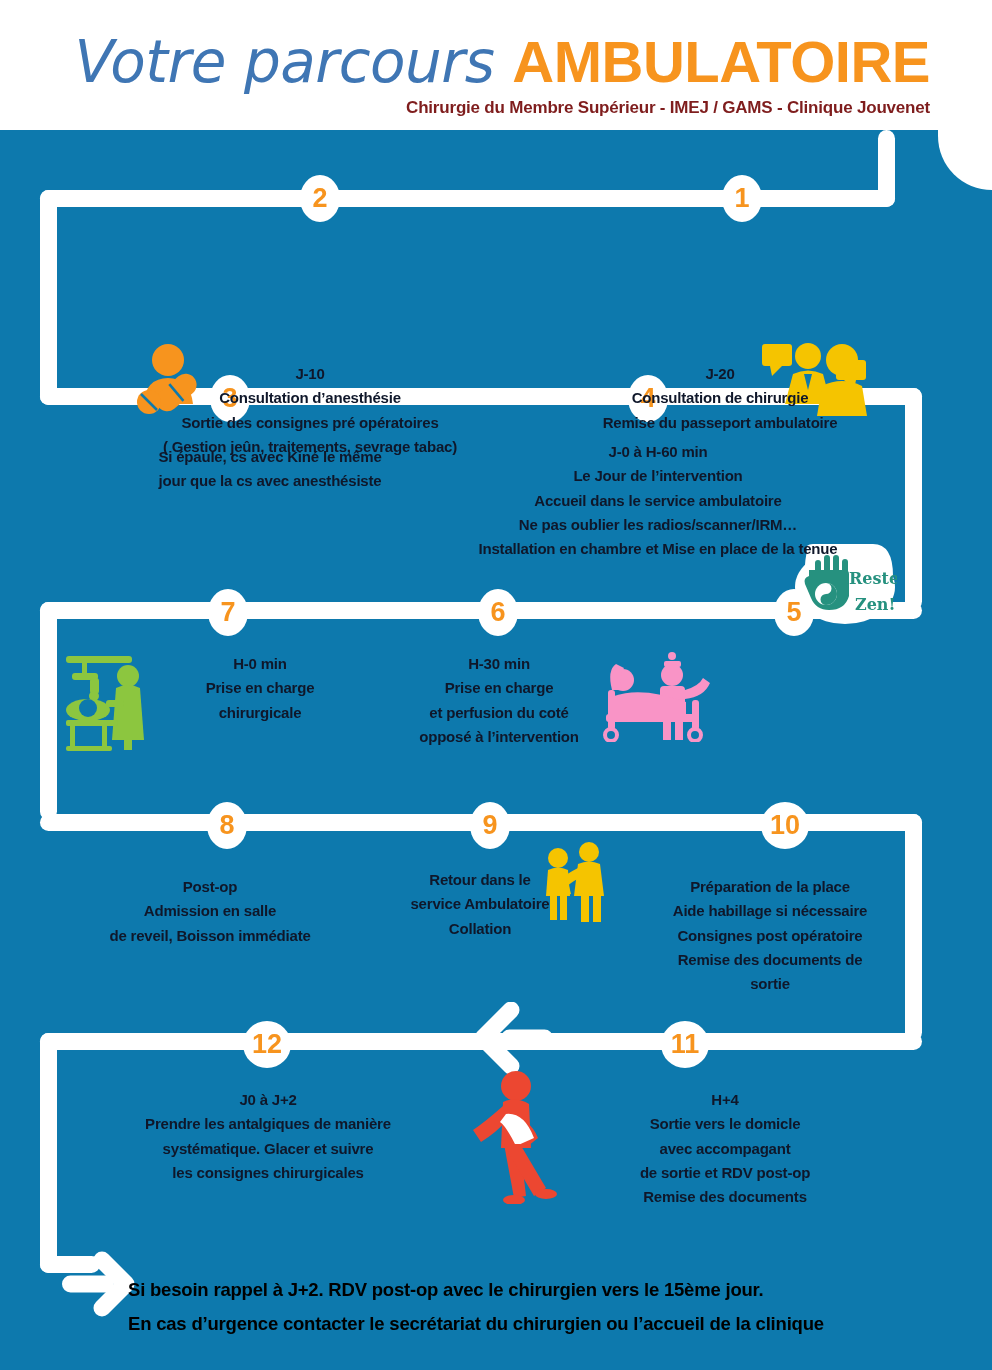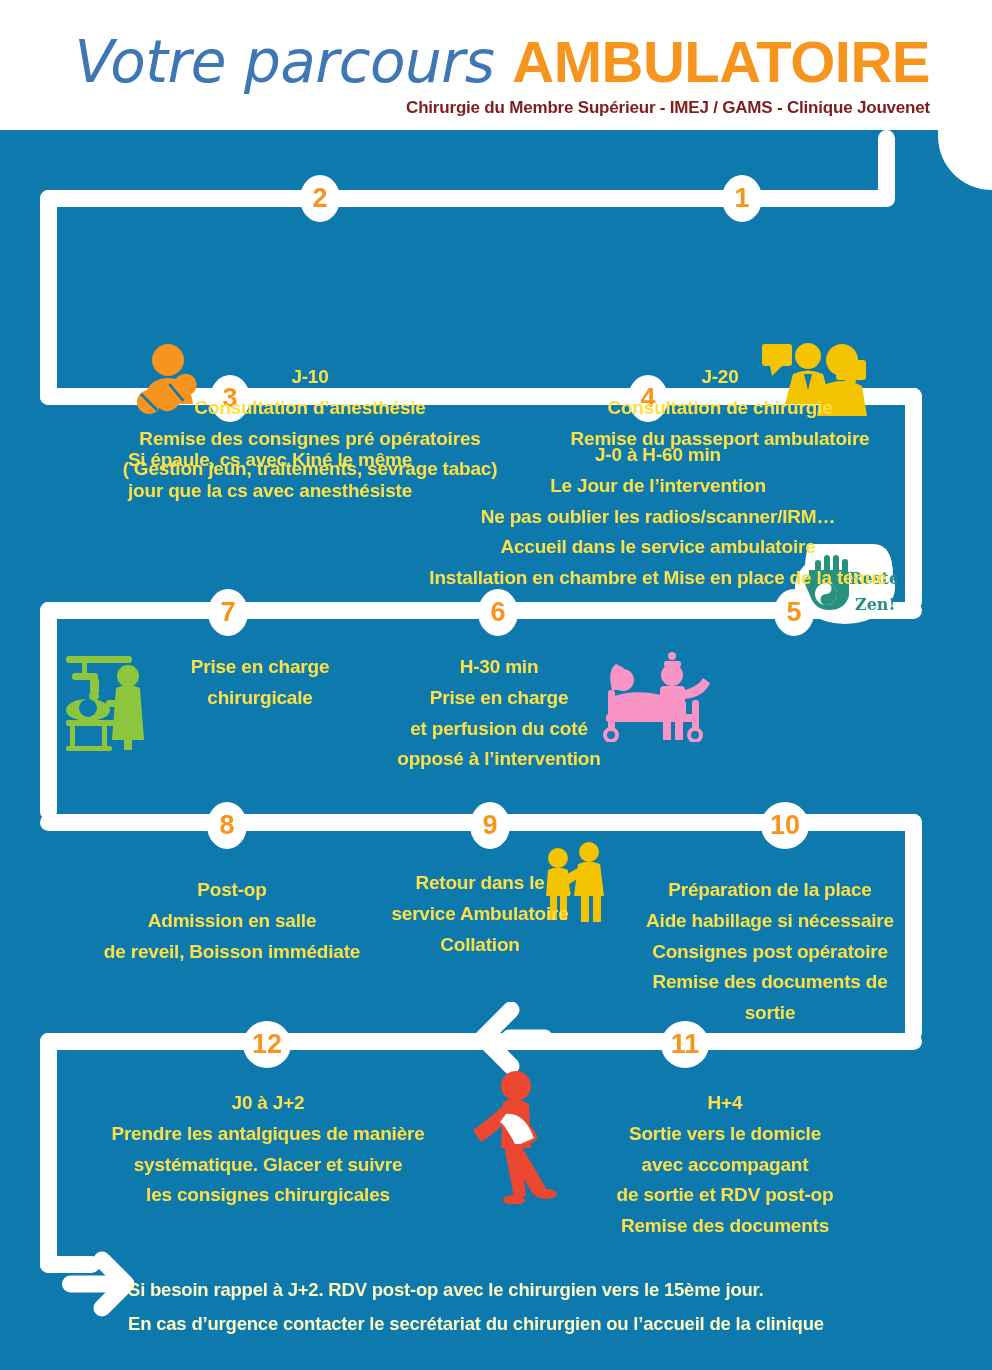--- a/index.html
+++ b/index.html
@@ -94,35 +94,35 @@
     font-size: 27px;
     font-weight: bold;
     line-height: 1;
     font-family: "Liberation Sans", sans-serif;
   }
   .badge.wide { width: 48px; }
 
   
   .txt {
     position: absolute;
-    color: #fde047;
-    font-size: 19px;
+    color: #0f172a;
+    font-size: 15px;
     font-weight: bold;
     line-height: 1.62;
     letter-spacing: -0.2px;
   }
   .txt.center { text-align: center; }
 
   
   .icon { position: absolute; }
 
   
   .footer-note {
     position: absolute;
-    color: #fef9c3;
+    color: #000000;
     font-size: 18.5px;
     font-weight: bold;
     line-height: 1.85;
     letter-spacing: -0.2px;
   }
 </style>
 </head>
 <body>
 
 <div id="page">
@@ -229,21 +229,21 @@
           <rect x="30" y="44" width="46" height="22" rx="11"></rect>
           <line x1="53" y1="44" x2="53" y2="66" stroke="#0d79ad" stroke-width="2.5"></line>
         </g>
         <circle cx="24" cy="60" r="12"></circle>
         <line x1="16" y1="52" x2="32" y2="68" stroke="#0d79ad" stroke-width="2.5"></line>
       </g>
     </svg>
     <div class="txt center" style="left:90px; top:232px; width:440px;">
       <div>J-10</div>
       <div>Consultation d’anesthésie</div>
-      <div>Remise des consignes pré opératoires</div>
+      <div>Sortie des consignes pré opératoires</div>
       <div>( Gestion jeûn, traitements, sevrage tabac)</div>
     </div>
 
     <div class="txt center" style="left:60px; top:315px; width:420px;">
       <div>Si épaule, cs avec Kiné le même</div>
       <div>jour que la cs avec anesthésiste</div>
     </div>
 
     <svg class="icon" style="left:793px; top:412px;" width="104" height="100" viewBox="0 0 104 100">
       <path d="M14 8 q-2 -6 6 -6 l60 0 q20 0 20 32 q0 32 -28 38 q-30 6 -48 -8 q-18 -14 -10 -56 z" fill="#ffffff"></path>
@@ -258,22 +258,22 @@
       <circle cx="33" cy="52" r="11" fill="#ffffff"></circle>
       <path d="M33 41 a11 11 0 0 1 0 22 a5.5 5.5 0 0 1 0 -11 a5.5 5.5 0 0 0 0 -11 z" fill="#26917f"></path>
       <circle cx="33" cy="46.5" r="2.2" fill="#ffffff"></circle>
       <circle cx="33" cy="57.5" r="2.2" fill="#26917f"></circle>
       <text x="56" y="42" font-family="DejaVu Serif, serif" font-size="16" font-weight="bold" fill="#26917f">Restez</text>
       <text x="62" y="68" font-family="DejaVu Serif, serif" font-size="16" font-weight="bold" fill="#26917f">Zen!</text>
     </svg>
     <div class="txt center" style="left:378px; top:310px; width:560px;">
       <div>J-0 à H-60 min</div>
       <div>Le Jour de l’intervention</div>
+      <div>Accueil dans le service ambulatoire</div>
       <div>Ne pas oublier les radios/scanner/IRM…</div>
-      <div>Accueil dans le service ambulatoire</div>
       <div>Installation en chambre et Mise en place de la tenue</div>
     </div>
 
     <svg class="icon" style="left:600px; top:645px; left:600px; top:512px;" width="110" height="100" viewBox="0 0 110 100">
       <g fill="#f994c6">
         <circle cx="72" cy="14" r="4"></circle>
         <rect x="64" y="19" width="17" height="6" rx="2"></rect>
         <circle cx="72" cy="33" r="11"></circle>
         <rect x="60" y="44" width="25" height="34" rx="4"></rect>
         <path d="M85 48 q14 -4 18 -12 l7 5 q-6 14 -25 16 z"></path>
@@ -310,25 +310,26 @@
         <rect x="44" y="52" width="18" height="7" rx="3"></rect>
         <ellipse cx="26" cy="62" rx="22" ry="11"></ellipse>
         <circle cx="26" cy="60" r="9" fill="#0d79ad"></circle>
         <rect x="4" y="72" width="52" height="6" rx="2"></rect>
         <rect x="8" y="78" width="5" height="22"></rect>
         <rect x="40" y="78" width="5" height="22"></rect>
         <rect x="4" y="98" width="46" height="5" rx="2"></rect>
       </g>
     </svg>
     <div class="txt center" style="left:150px; top:522px; width:220px;">
+      <div>H-0 min</div>
       <div>Prise en charge</div>
       <div>chirurgicale</div>
     </div>
 
-    <div class="txt center" style="left:62px; top:745px; width:340px;">
+    <div class="txt center" style="left:40px; top:745px; width:340px;">
       <div>Post-op</div>
       <div>Admission en salle</div>
       <div>de reveil, Boisson immédiate</div>
     </div>
 
     <svg class="icon" style="left:545px; top:710px;" width="70" height="82" viewBox="0 0 70 82">
       <g fill="#f5c400">
         <circle cx="44" cy="12" r="10"></circle>
         <path d="M33 24 q11 -5 22 0 l4 32 l-30 0 z"></path>
         <rect x="36" y="56" width="8" height="26"></rect>

